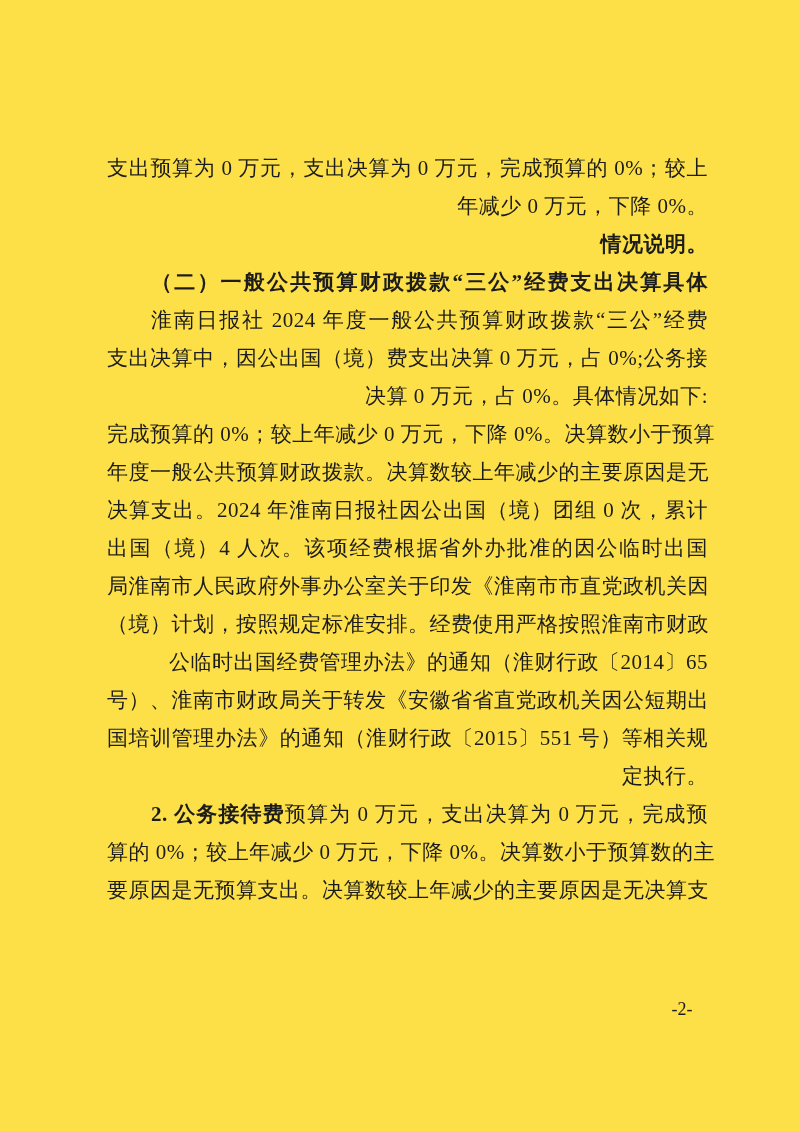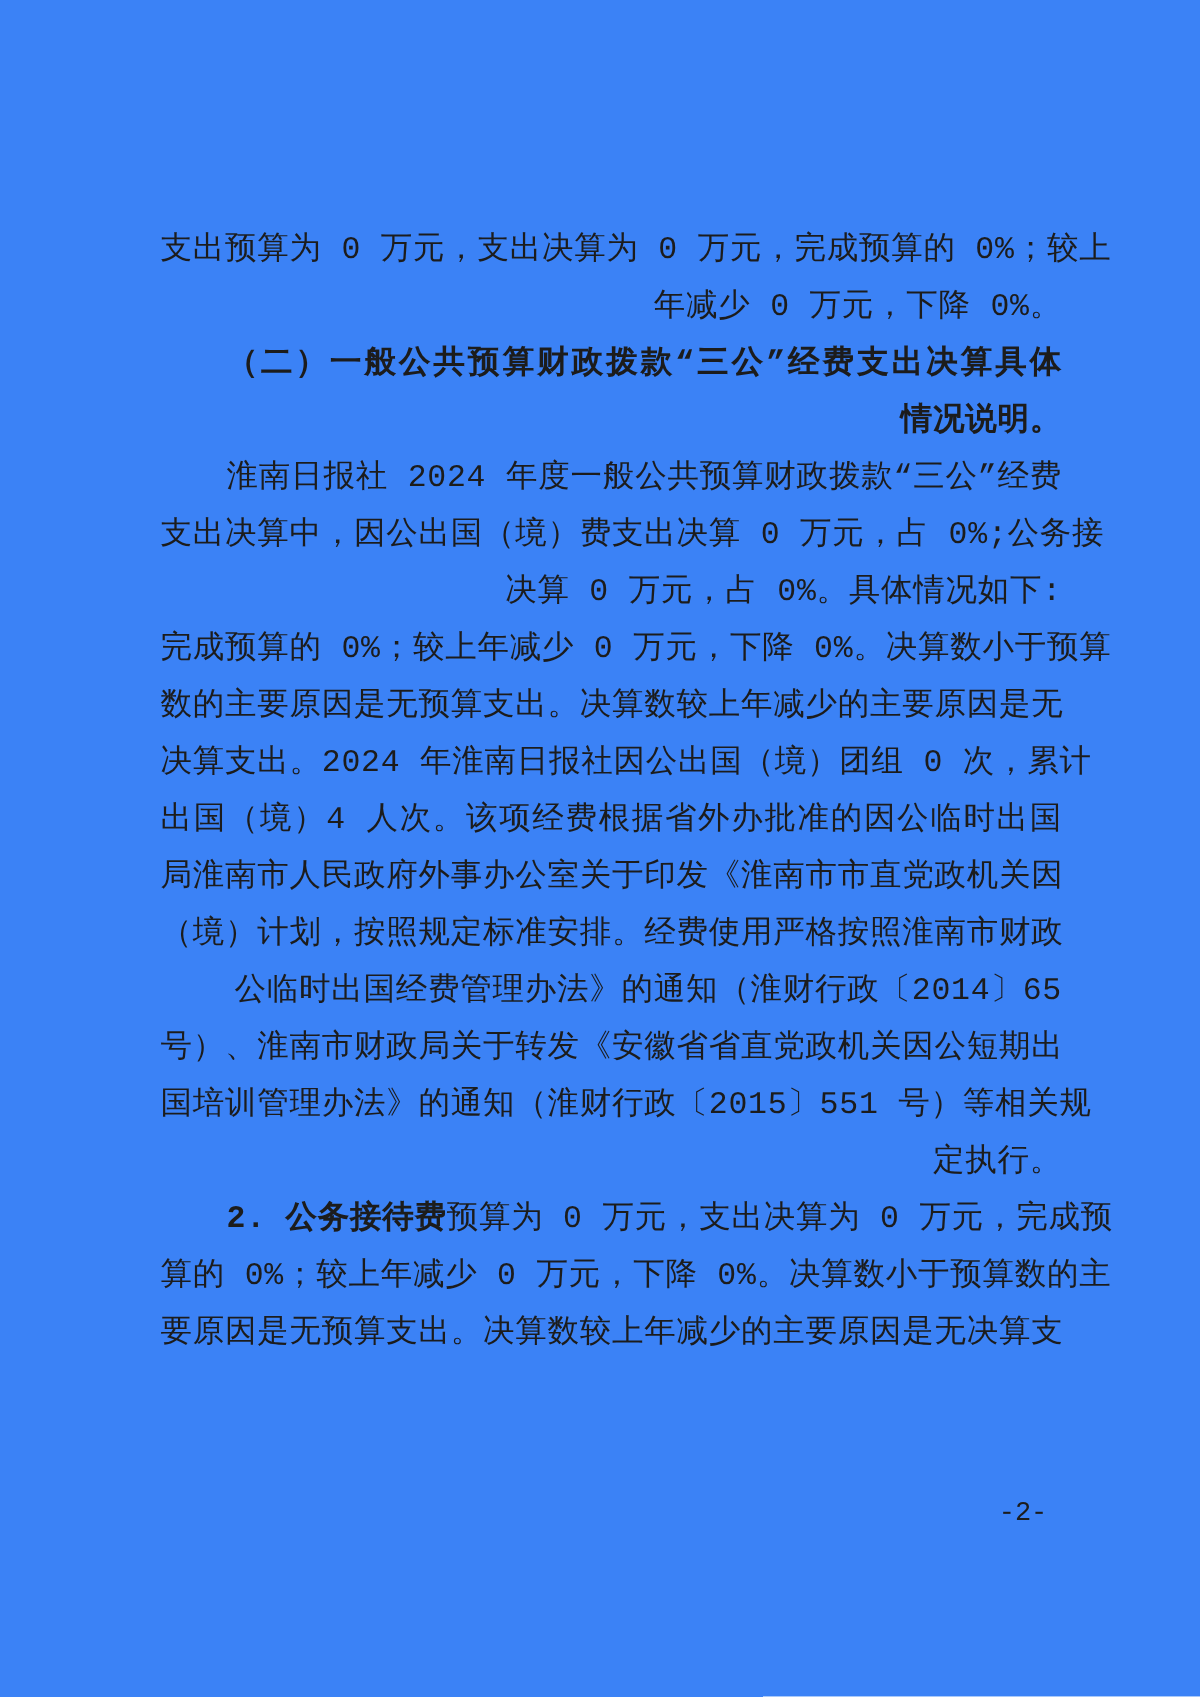--- a/index.html
+++ b/index.html
@@ -4,23 +4,23 @@
 <style>
   html, body {
     margin: 0;
     padding: 0;
     background: #ffffff;
   }
   .page {
     position: relative;
     width: 800px;
     height: 1131px;
-    background: #3b82f6;
+    background: #fde047;
     overflow: hidden;
-    font-family: Liberation Mono, monospace;
+    font-family: Liberation Serif, serif;
     color: #1c1c1c;
   }
   .content {
     position: absolute;
     left: 107px;
     top: 149px;
     width: 601px;
   }
   .line {
     font-size: 21px;
@@ -51,27 +51,27 @@
     color: #1c1c1c;
   }
 </style>
 </head>
 <body>
 
 <div class="page">
   <div class="content">
       <div class="line justify"><span class="run">支出预算为 0 万元，支出决算为 0 万元，完成预算的 0%；较上</span></div>
       <div class="line"><span class="run">年减少 0 万元，下降 0%。</span></div>
+      <div class="line"><span class="run bold">情况说明。</span></div>
       <div class="line indent justify"><span class="run bold">（二）一般公共预算财政拨款“三公”经费支出决算具体</span></div>
-      <div class="line"><span class="run bold">情况说明。</span></div>
       <div class="line indent justify"><span class="run">淮南日报社 2024 年度一般公共预算财政拨款“三公”经费</span></div>
       <div class="line justify"><span class="run">支出决算中，因公出国（境）费支出决算 0 万元，占 0%;公务接</span></div>
       <div class="line"><span class="run">决算 0 万元，占 0%。具体情况如下:</span></div>
       <div class="line justify"><span class="run">完成预算的 0%；较上年减少 0 万元，下降 0%。决算数小于预算</span></div>
-      <div class="line justify"><span class="run">数的主要原因是无预算支出。决算数较上年减少的主要原因是无</span></div>
+      <div class="line justify"><span class="run">年度一般公共预算财政拨款。决算数较上年减少的主要原因是无</span></div>
       <div class="line justify"><span class="run">决算支出。2024 年淮南日报社因公出国（境）团组 0 次，累计</span></div>
       <div class="line justify"><span class="run">出国（境）4 人次。该项经费根据省外办批准的因公临时出国</span></div>
       <div class="line justify"><span class="run">局淮南市人民政府外事办公室关于印发《淮南市市直党政机关因</span></div>
       <div class="line justify"><span class="run">（境）计划，按照规定标准安排。经费使用严格按照淮南市财政</span></div>
       <div class="line"><span class="run">公临时出国经费管理办法》的通知（淮财行政〔2014〕65</span></div>
       <div class="line justify"><span class="run">号）、淮南市财政局关于转发《安徽省省直党政机关因公短期出</span></div>
       <div class="line justify"><span class="run">国培训管理办法》的通知（淮财行政〔2015〕551 号）等相关规</span></div>
       <div class="line"><span class="run">定执行。</span></div>
       <div class="line indent justify"><span class="run bold">2. 公务接待费</span><span class="run">预算为 0 万元，支出决算为 0 万元，完成预</span></div>
       <div class="line justify"><span class="run">算的 0%；较上年减少 0 万元，下降 0%。决算数小于预算数的主</span></div>

